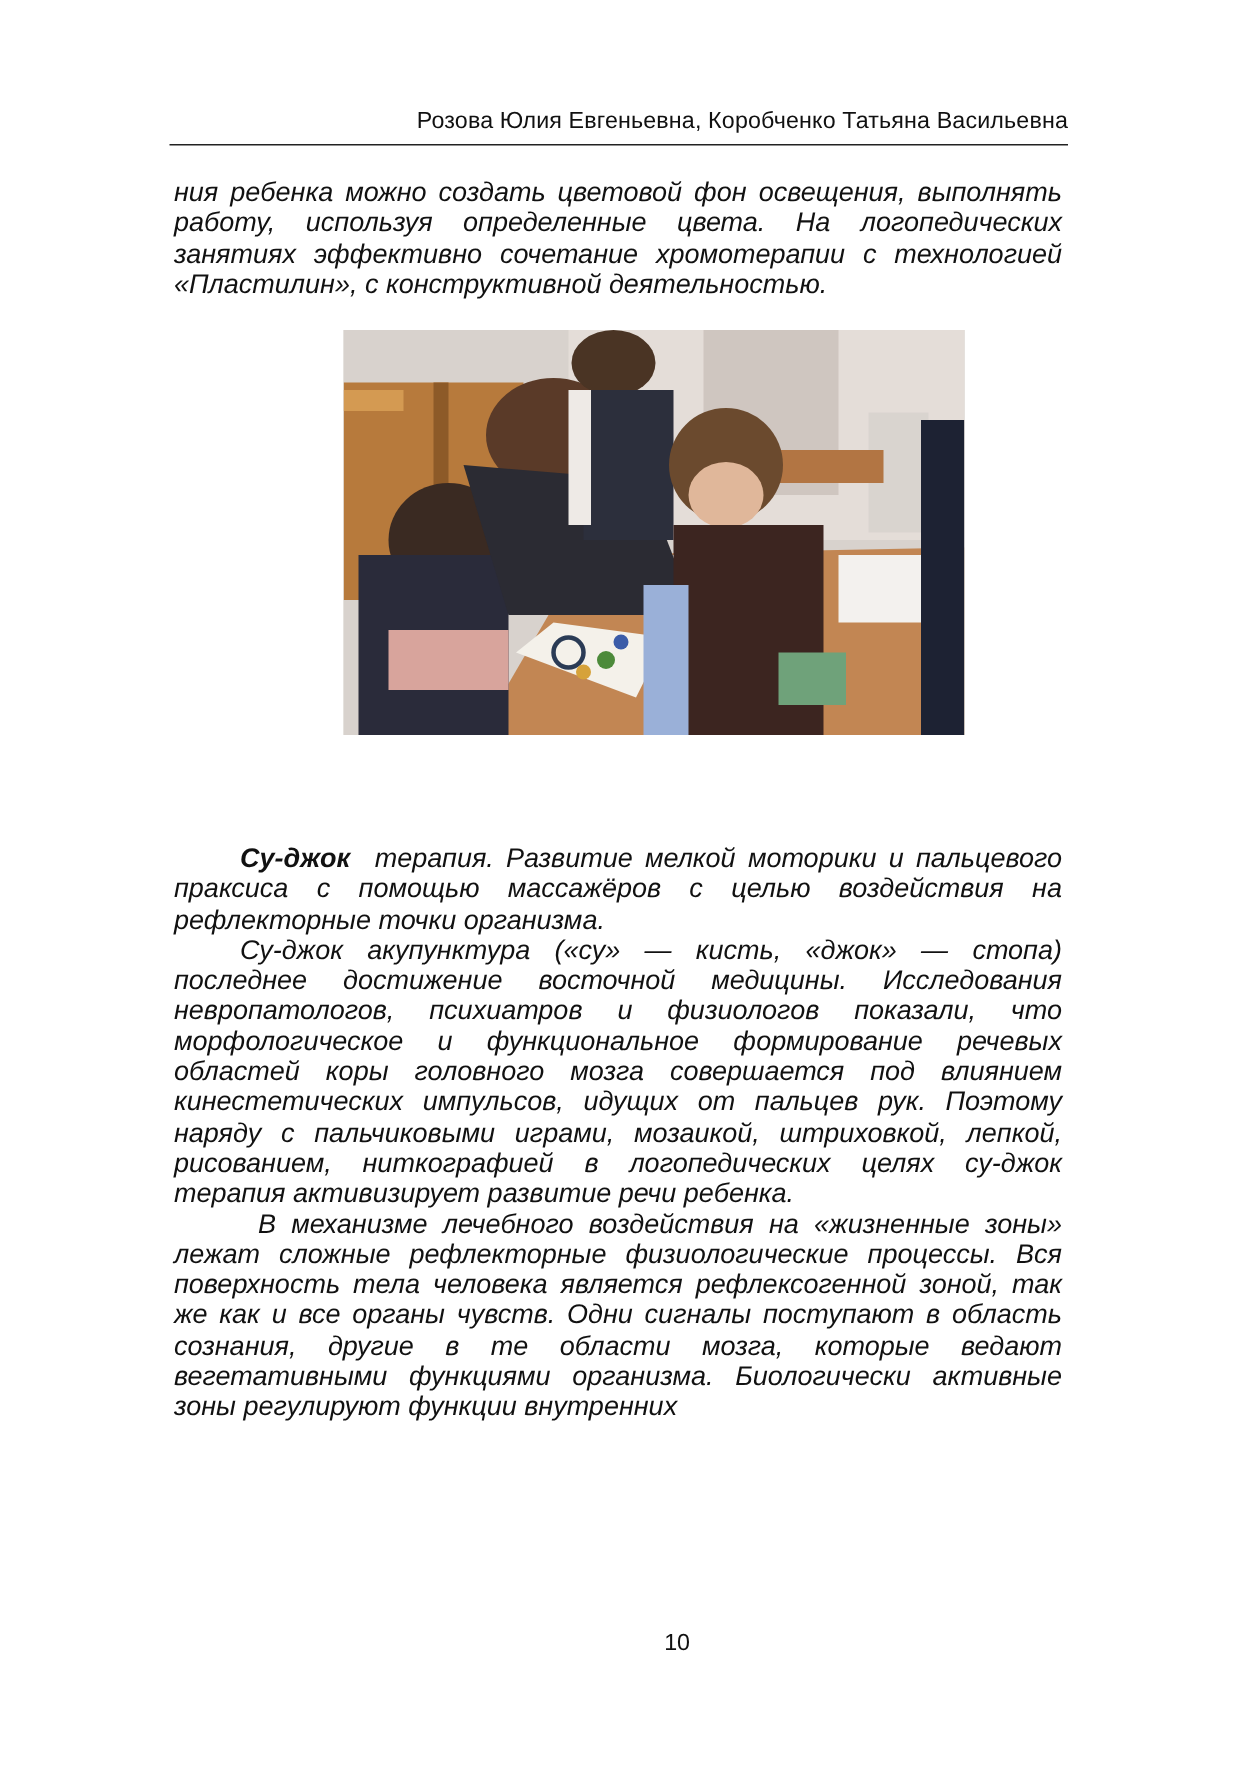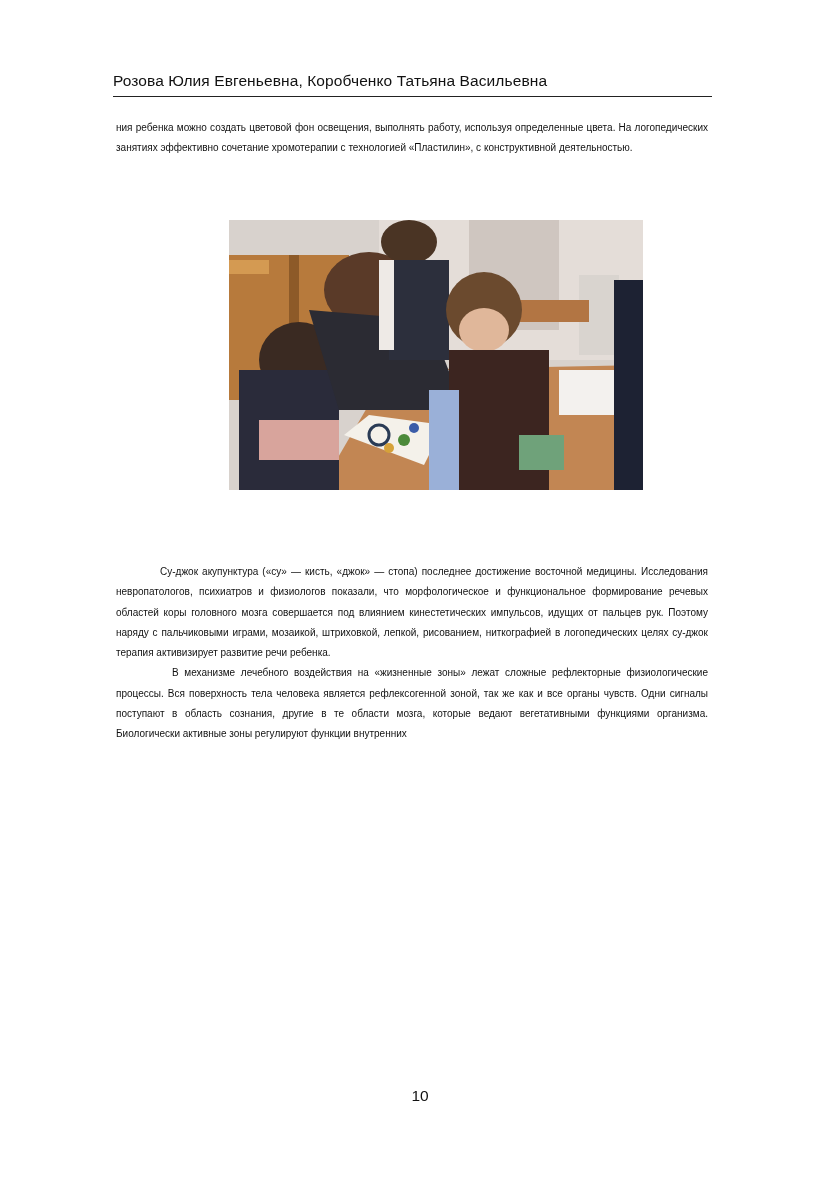--- a/index.html
+++ b/index.html
@@ -1,30 +1,30 @@
 <!DOCTYPE html>
 <html><head>
   <meta charset="utf-8">
   <style>
     html, body { margin: 0; padding: 0; background: #ffffff; }
     body { width: 827px; height: 1181px; position: relative; overflow: hidden;
            font-family: "Liberation Sans", "DejaVu Sans", sans-serif; color: #111; }
-    .header { position: absolute; left: 113px; top: 72px; width: 599px; text-align: left;
+    .header { position: absolute; left: 113px; top: 72px; width: 599px; text-align: right;
               font-size: 15.5px; letter-spacing: 0.1px; color: #111; }
     .rule { position: absolute; left: 113px; top: 96px; width: 599px; height: 0;
             border-top: 1.2px solid #222; }
-    .text { position: absolute; left: 116px; width: 592px; font-size: 10px;
-            line-height: 20.3px; text-align: justify; color: #111; }
+    .text { position: absolute; left: 116px; width: 592px; font-size: 18px;
+            line-height: 20.3px; text-align: justify; color: #111; font-style: italic; }
     .text p { margin: 0; }
     .indent { text-indent: 44px; }
     .indent2 { text-indent: 56px; }
     .bold { font-weight: bold; }
     .photo { position: absolute; left: 229px; top: 220px; width: 414px; height: 270px;
              overflow: hidden; background: #cfc9c4; }
-    .pageno { position: absolute; left: 380px; top: 1087px; width: 80px; text-align: center;
+    .pageno { position: absolute; left: 380px; top: 1087px; width: 80px; text-align: right;
               font-size: 15.5px; }
   </style>
 </head>
 <body>
 
 <div class="header">Розова Юлия Евгеньевна, Коробченко Татьяна Васильевна</div>
 <div class="rule"></div>
 
 <div class="text" style="top:118px;">
   <p>ния ребенка можно создать цветовой фон освещения, выполнять работу, используя определенные цвета.  На логопедических занятиях эффективно сочетание хромотерапии с технологией «Пластилин», с конструктивной деятельностью.</p>
@@ -71,17 +71,18 @@
     <rect x="220" y="130" width="100" height="140" fill="#3c2520"></rect>
     <rect x="200" y="170" width="30" height="100" fill="#9ab0d8"></rect>
 
     <rect x="385" y="60" width="29" height="210" fill="#1d2233"></rect>
 
     <rect x="290" y="215" width="45" height="35" fill="#6fa27a"></rect>
   </svg>
 </div>
 
 <div class="text" style="top:562px;">
+  <p class="indent"><span class="bold">Су-джок</span><span style="white-space: pre-wrap;">  терапия. Развитие мелкой моторики и пальцевого праксиса с помощью массажёров с целью воздействия на рефлекторные точки организма.</span></p>
   <p class="indent">Су-джок акупунктура («су» — кисть, «джок» — стопа) последнее достижение восточной медицины. Исследования невропатологов, психиатров и физиологов показали, что морфологическое и функциональное формирование речевых областей коры головного мозга совершается под влиянием кинестетических импульсов, идущих от пальцев рук. Поэтому наряду с пальчиковыми играми, мозаикой, штриховкой, лепкой, рисованием, ниткографией в логопедических целях су-джок терапия активизирует развитие речи ребенка.</p>
   <p class="indent2">В механизме лечебного воздействия на «жизненные зоны» лежат сложные рефлекторные физиологические процессы. Вся поверхность тела человека является рефлексогенной зоной, так же как и все органы чувств. Одни сигналы поступают в область сознания, другие в те области мозга, которые ведают вегетативными функциями организма. Биологически активные зоны регулируют функции внутренних</p>
 </div>
 
 <div class="pageno">10</div>
 
 </body></html>

